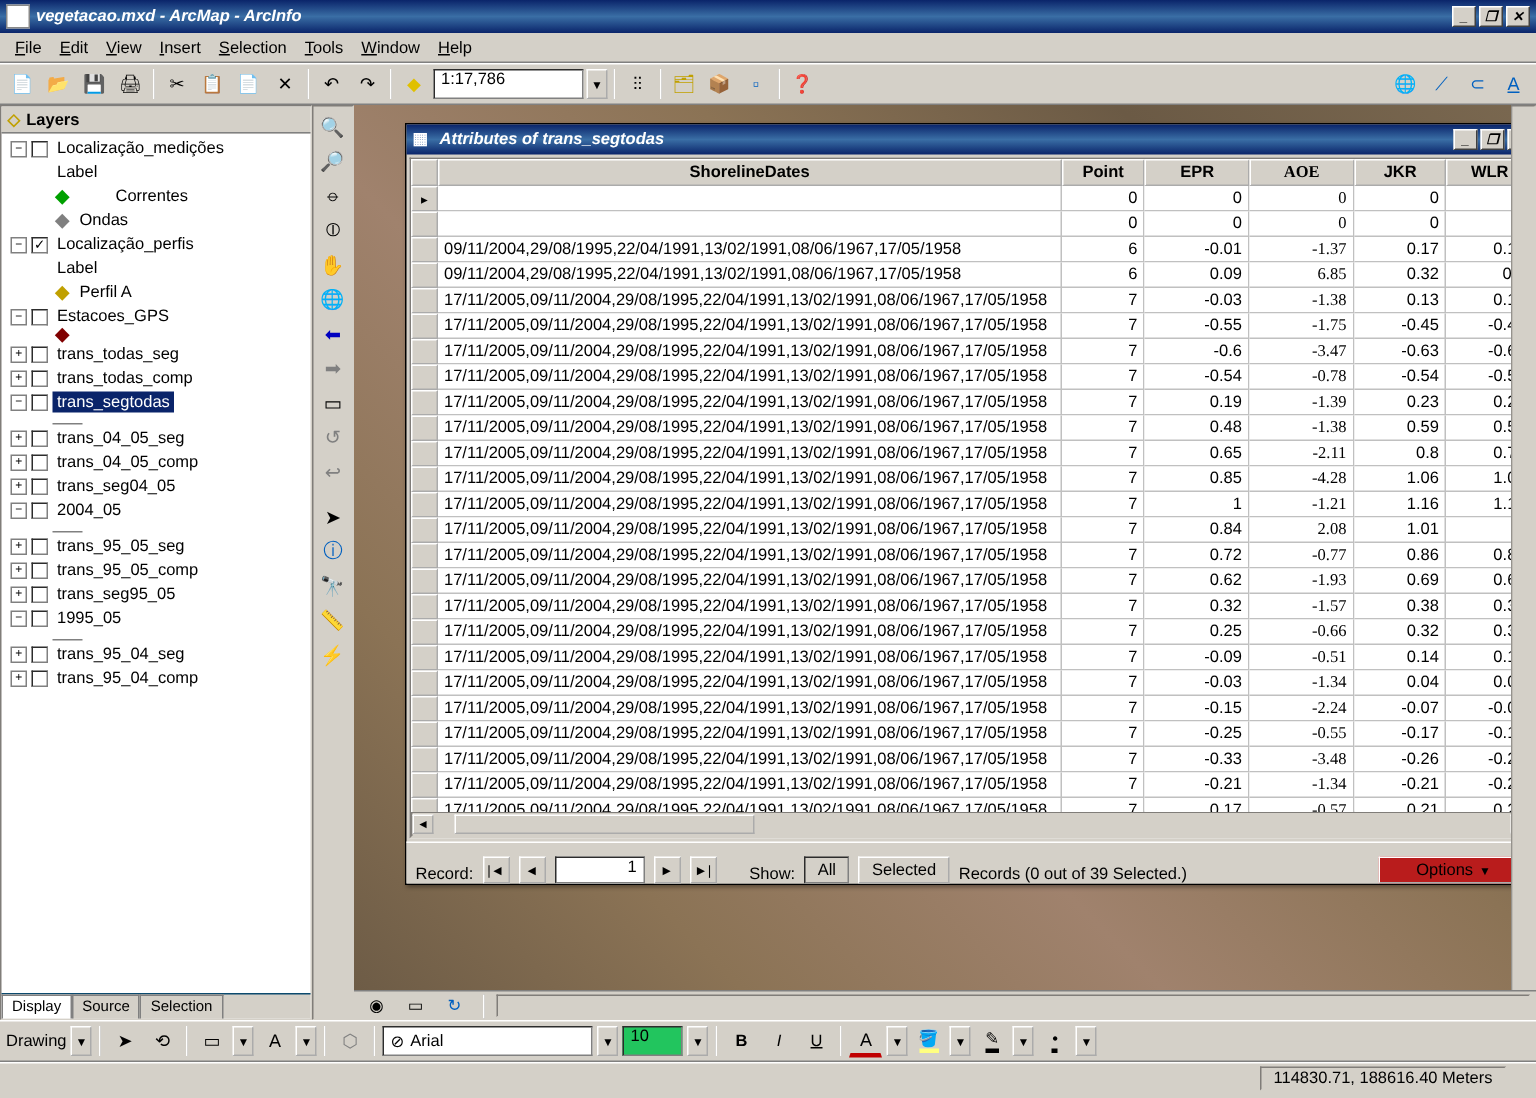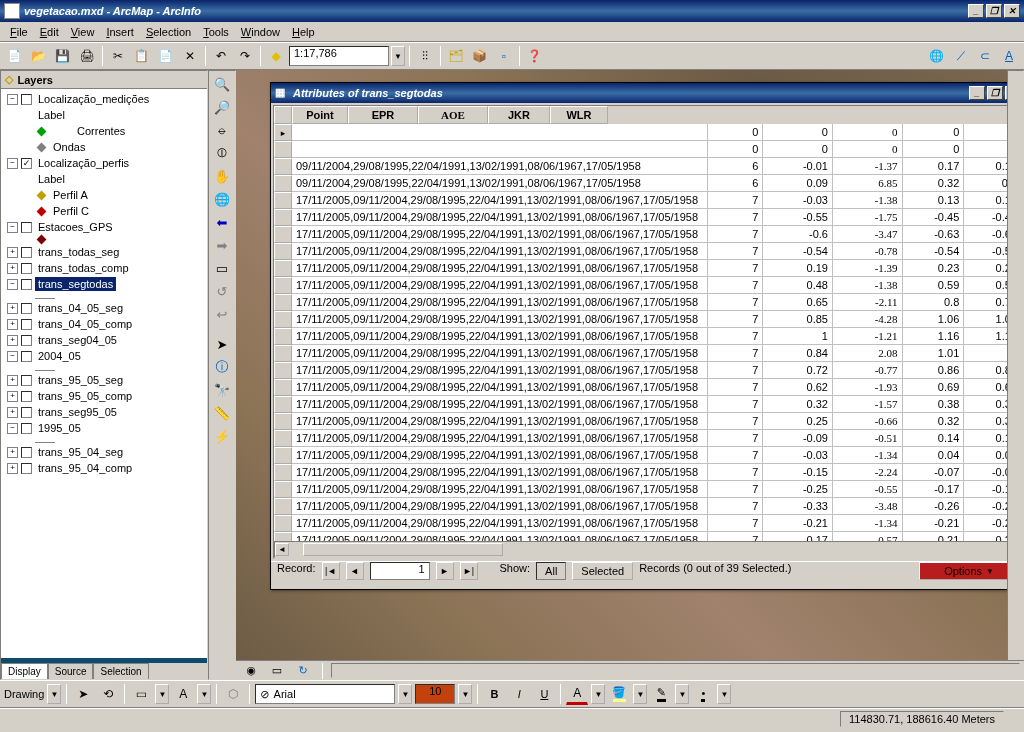--- a/index.html
+++ b/index.html
@@ -24,21 +24,21 @@
 
 .toc-panel { width: 208px; background: #fff; border: 1px inset #d4d0c8; display: flex; flex-direction: column; }
 .toc-header { background: #d4d0c8; padding: 2px 4px; font-weight: bold; border-bottom: 1px solid #808080; display: flex; align-items: center; gap: 4px; }
 .toc-tree { flex: 1; overflow-y: auto; overflow-x: hidden; padding: 2px; }
 .tree-node { display: flex; align-items: center; padding: 1px 0; white-space: nowrap; cursor: pointer; }
 .expander { width: 11px; height: 11px; border: 1px solid #808080; display: inline-flex; align-items: center; justify-content: center; font-size: 8px; line-height: 1; margin-right: 3px; background: #fff; }
 .checkbox { width: 11px; height: 11px; border: 1px inset #808080; background: #fff; margin-right: 3px; display: inline-flex; align-items: center; justify-content: center; font-size: 9px; }
 .tree-label { padding: 1px 3px; }
 .tree-label.selected { background: #0a246a; color: #fff; }
 .tree-icon { display: inline-block; width: 10px; height: 10px; margin-right: 3px; }
-.toc-tabs { display: flex; border-top: 5px solid #0c4a6e; background: #d4d0c8; }
+.toc-tabs { display: flex; border-top: 1px solid #0c4a6e; background: #d4d0c8; }
 .toc-tab { padding: 2px 6px; border: 1px solid #808080; border-bottom: none; background: #d4d0c8; cursor: pointer; font-size: 10px; }
 .toc-tab.active { background: #fff; }
 
 .map-area { flex: 1; position: relative; background: #d4d0c8; }
 .tool-palette { position: absolute; left: 0; top: 0; width: 28px; height: 100%; background: #d4d0c8; border: 1px inset #d4d0c8; display: flex; flex-direction: column; align-items: center; padding-top: 2px; gap: 1px; }
 .ptbtn { width: 22px; height: 22px; display: flex; align-items: center; justify-content: center; border: 1px solid transparent; cursor: pointer; font-size: 13px; }
 
 .map-canvas { position: absolute; left: 28px; top: 0; right: 0; bottom: 0; background: #8b7355; overflow: hidden; }
 .map-bg { position: absolute; inset: 0; background: linear-gradient(45deg, #6b5a45 0%, #8b7355 20%, #a0826d 40%, #8b7355 60%, #6b5a45 80%, #7a6850 100%); }
 .map-scroll-r { position: absolute; right: 0; top: 0; bottom: 17px; width: 17px; background: #d4d0c8; border: 1px inset #d4d0c8; }
@@ -51,33 +51,33 @@
 .attr-grid-wrap { flex: 1; background: #fff; border: 1px inset #d4d0c8; margin: 2px; overflow: hidden; display: flex; flex-direction: column; }
 .attr-header-row { display: flex; background: #d4d0c8; }
 .attr-th { border: 1px outset #fff; padding: 2px 4px; text-align: center; font-weight: bold; background: #d4d0c8; overflow: hidden; white-space: nowrap; }
 .attr-body { flex: 1; overflow-y: auto; overflow-x: hidden; }
 .attr-row { display: flex; }
 .attr-td { border-right: 1px solid #c0c0c0; border-bottom: 1px solid #c0c0c0; padding: 1px 4px; overflow: hidden; white-space: nowrap; background: #fff; height: 17px; line-height: 15px; }
 .attr-td.num { text-align: right; }
 .attr-rowhdr { width: 18px; background: #d4d0c8; border: 1px outset #fff; flex-shrink: 0; display: flex; align-items: center; justify-content: center; font-size: 9px; }
 .attr-scroll-h { height: 17px; background: #d4d0c8; border: 1px inset #d4d0c8; display: flex; align-items: center; }
 .attr-scroll-h .thumb { margin-left: 14px; width: 200px; height: 13px; background: #d4d0c8; border: 1px outset #fff; }
-.attr-footer { height: 28px; background: #d4d0c8; display: flex; align-items: flex-start; padding: 0 6px; gap: 6px; border-top: 1px solid #fff; }
+.attr-footer { height: 28px; background: #d4d0c8; display: flex; align-items: flex-end; padding: 0 6px; gap: 6px; border-top: 1px solid #fff; }
 .navbtn { width: 18px; height: 18px; border: 1px outset #fff; background: #d4d0c8; display: flex; align-items: center; justify-content: center; font-size: 9px; cursor: pointer; }
 .rec-input { width: 60px; height: 18px; border: 1px inset #808080; background: #fff; text-align: right; padding: 0 4px; }
 .showbtn { padding: 2px 8px; border: 1px outset #fff; background: #d4d0c8; cursor: pointer; }
 .showbtn.active { border: 1px inset #808080; }
 .optbtn { padding: 2px 24px; border: 1px outset #fff; background: #b91c1c; cursor: pointer; display: flex; align-items: center; gap: 4px; }
 
 .statusbar { height: 20px; background: #d4d0c8; border-top: 1px solid #fff; display: flex; align-items: center; padding: 0 20px; }
 .status-cell { border: 1px inset #d4d0c8; padding: 1px 8px; margin-left: auto; }
 
 .drawing-toolbar { background: #d4d0c8; height: 28px; display: flex; align-items: center; padding: 2px 4px; border-top: 1px solid #fff; border-bottom: 1px solid #808080; gap: 3px; }
 .font-select { width: 140px; height: 20px; border: 1px inset #808080; background: #fff; padding: 0 4px; display: flex; align-items: center; }
-.size-select { width: 40px; height: 20px; border: 1px inset #808080; background: #c2410c; padding: 0 4px; text-align: center; }
+.size-select { width: 40px; height: 20px; border: 1px inset #808080; background: #22c55e; padding: 0 4px; text-align: left; }
 
 .col-dates { width: 418px; }
 .col-point { width: 56px; }
 .col-epr { width: 70px; }
 .col-aoe { width: 70px; font-family: Liberation Serif, serif; }
 .col-jkr { width: 62px; }
 .col-wlr { width: 58px; }
 </style>
 </head>
 <body>
@@ -164,24 +164,20 @@
           <span class="expander">−</span>
           <span class="checkbox">✓</span>
           <span class="tree-label">Localização_perfis</span>
         </div>
         <div class="tree-node" style="padding-left: 32px;">
           <span class="tree-label">Label</span>
         </div>
         <div class="tree-node" style="padding-left: 32px;">
           <span class="tree-icon" style="background:#c0a000;transform:rotate(45deg);width:7px;height:7px;margin:0 5px 0 3px"></span>
           <span class="tree-label">Perfil A</span>
-        </div>
-        <div class="tree-node" style="padding-left: 32px;">
-          <span class="tree-icon" style="background:#c00000;transform:rotate(45deg);width:7px;height:7px;margin:0 5px 0 3px"></span>
-          <span class="tree-label">Perfil C</span>
         </div>
         <div class="tree-node" style="padding-left: 4px;">
           <span class="expander">−</span>
           <span class="checkbox"></span>
           <span class="tree-label">Estacoes_GPS</span>
         </div>
         <div class="tree-node" style="padding-left: 32px;">
           <span class="tree-icon" style="background:#800000;transform:rotate(45deg);width:7px;height:7px;margin:0 5px 0 3px"></span>
           <span class="tree-label"></span>
         </div>
@@ -298,20 +294,21 @@
           <span class="attr-title-icon">▦</span>
           <span>Attributes of trans_segtodas</span>
           <span class="titlebar-spacer"></span>
           <span class="titlebtn">_</span>
           <span class="titlebtn">❐</span>
           <span class="titlebtn">✕</span>
         </div>
         <div class="attr-grid-wrap">
           <div class="attr-header-row">
             <div class="attr-rowhdr"></div>
+            <div class="attr-th col-dates">ShorelineDates</div>
             <div class="attr-th col-point">Point</div>
             <div class="attr-th col-epr">EPR</div>
             <div class="attr-th col-aoe">AOE</div>
             <div class="attr-th col-jkr">JKR</div>
             <div class="attr-th col-wlr">WLR</div>
           </div>
           <div class="attr-body" id="attr-body">
               <div class="attr-row">
                 <div class="attr-rowhdr">▸</div>
                 <div class="attr-td col-dates"></div>

